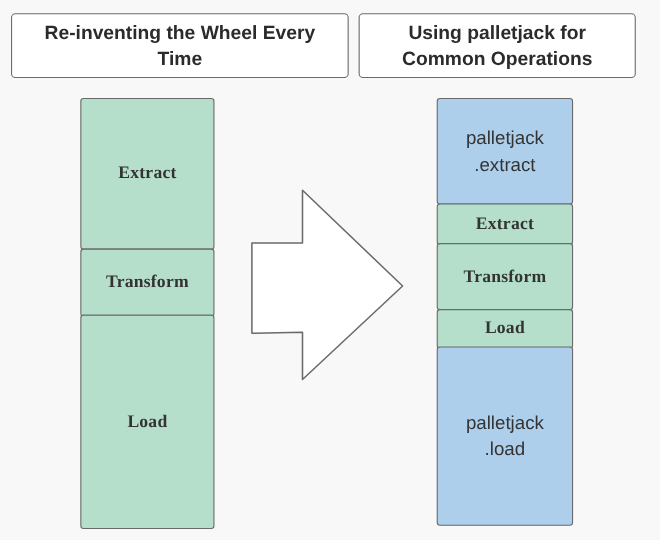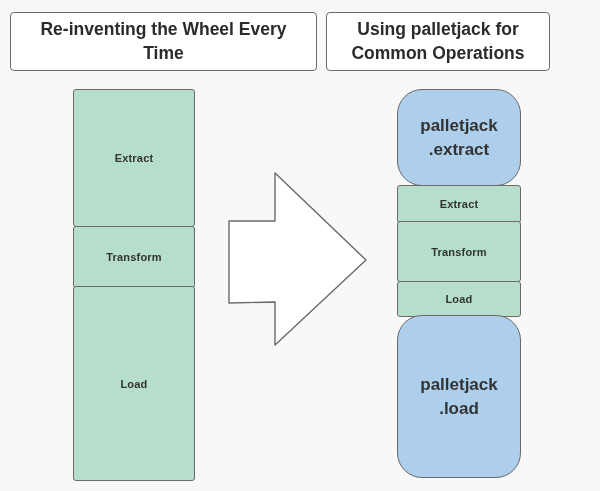--- a/index.html
+++ b/index.html
@@ -30,21 +30,21 @@
     justify-content: center;
     text-align: center;
     color: #2b2b2b;
     font-weight: bold;
     font-size: 17.5px;
     line-height: 1.32;
     padding: 2px 8px;
   }
 
   #title-left  { left: 10px;  top: 12px; width: 307px; height: 59px; }
-  #title-right { left: 326px; top: 12px; width: 224px; height: 59px; }
+  #title-right { left: 326px; top: 12px; width: 252px; height: 59px; }
 
   
   .column {
     position: absolute;
     display: flex;
     flex-direction: column;
   }
 
   #column-left  { left: 73px;  top: 89px; width: 122px; height: 393px; }
   #column-right { left: 397px; top: 89px; width: 124px; height: 393px; }
@@ -59,30 +59,30 @@
     color: #333333;
     margin-bottom: -1.4px;
     position: relative;
   }
 
   .block.green { background: #b5dfca; }
   .block.blue  { background: #aecfeb; }
 
   .block.etl-label {
     font-weight: bold;
-    font-size: 11px;
+    font-size: 16px;
     letter-spacing: 0.2px;
+    font-family: Liberation Serif, serif;
   }
 
   .block.api-label {
-    font-weight: bold;
+    font-weight: normal;
     font-size: 17px;
     line-height: 1.38;
     white-space: pre-line;
-    border-radius: 25px;
   }
 
   
   #left-extract   { height: 138px; }
   #left-transform { height:  62px; }
   #left-load      { height: 195px; }
 
   
   #right-api-extract { height:  97px; }
   #right-extract     { height:  38px; }

